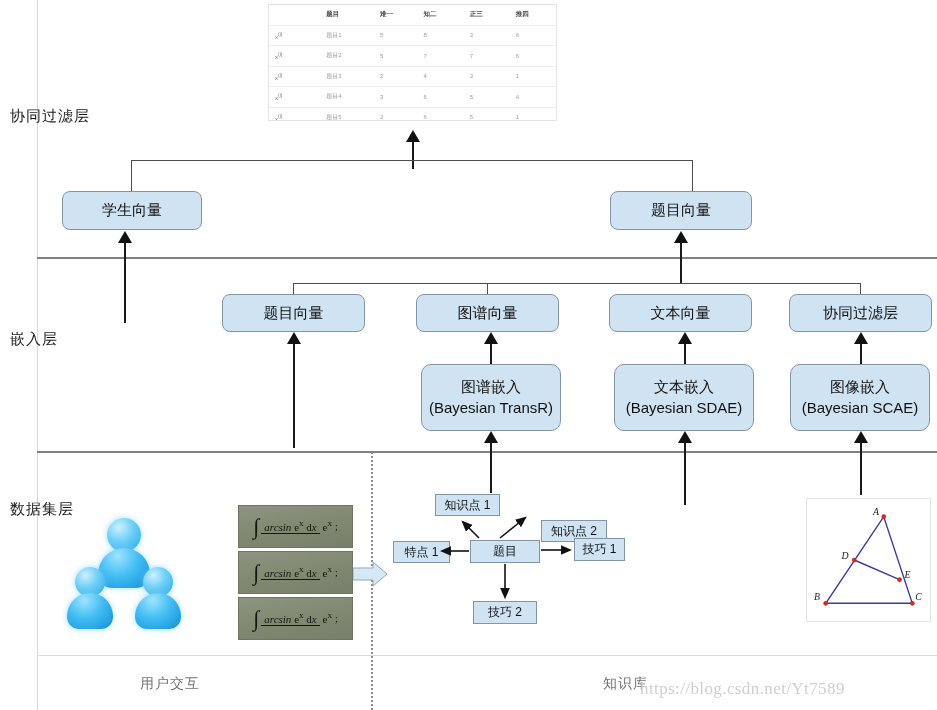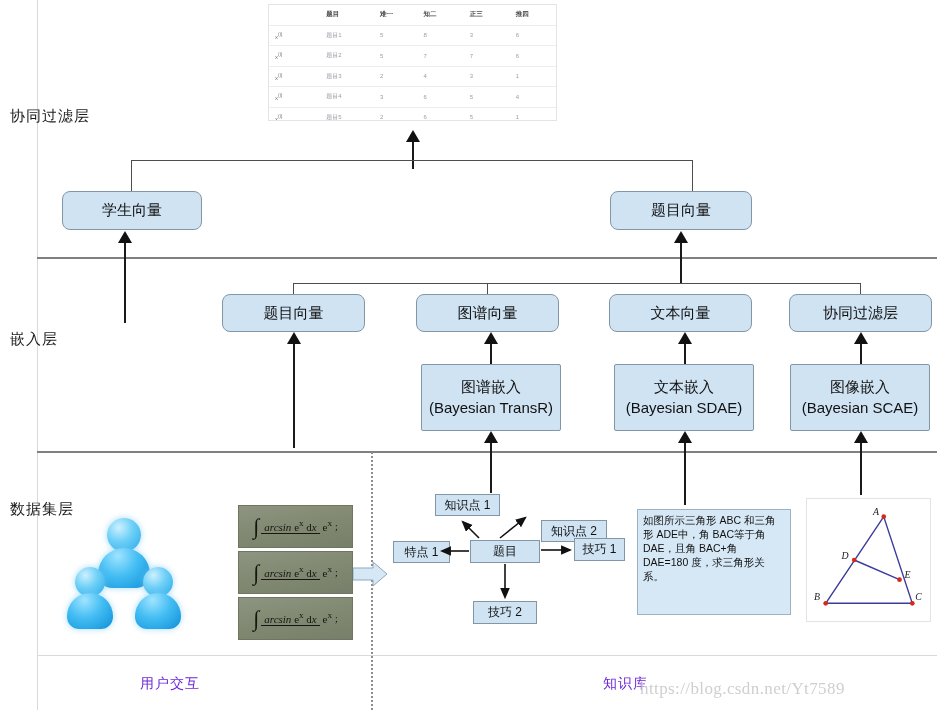--- a/index.html
+++ b/index.html
@@ -33,40 +33,40 @@
 
   
   .layer-label{
     font-size:15px;
     color:#1a1a1a;
     letter-spacing:1px;
     white-space:nowrap;
   }
   .zone-label{
     font-size:14px;
-    color:#6d28d9;
+    color:#737373;
     white-space:nowrap;
     letter-spacing:1px;
   }
 
   
   .node{
     box-sizing:border-box;
     background:#cfe3f3;
     border:1px solid #8396a8;
     display:flex;
     align-items:center;
     justify-content:center;
     text-align:center;
     font-size:15px;
     color:#111111;
     line-height:1.35;
     border-radius:8px;
   }
-  .node.sharp{border-radius:2px;}
+  .node.sharp{border-radius:10px;}
   .node.small{font-size:12px;border-radius:0;}
   .node .l2{display:block;}
 
   
   .vline{background:#4d4d4d;width:1.4px;}
   .hline{background:#4d4d4d;height:1.4px;}
   .vline-dark{background:#1a1a1a;width:1.6px;}
   .arrow-up{
     width:0;height:0;
     border-left:7px solid transparent;
@@ -419,23 +419,20 @@
 
     <line x1="120" y1="58" x2="145" y2="38" stroke="#111111" stroke-width="1.6" marker-end="url(#kgarrow)"></line>
 
     <line x1="89" y1="71" x2="62" y2="71" stroke="#111111" stroke-width="1.6" marker-end="url(#kgarrow)"></line>
 
     <line x1="161" y1="70" x2="190" y2="70" stroke="#111111" stroke-width="1.6" marker-end="url(#kgarrow)"></line>
 
     <line x1="125" y1="84" x2="125" y2="117" stroke="#111111" stroke-width="1.6" marker-end="url(#kgarrow)"></line>
   </svg>
 
-  <div class="abs textbox">
-    <span>如图所示三角形 ABC 和三角形 ADE中，角 BAC等于角 DAE，且角 BAC+角 DAE=180 度，求三角形关系。</span>
-  </div>
 
   <div class="abs geobox">
     <svg viewBox="0 0 125 124" style="width:100%;height:100%;">
 
       <polygon points="78,18 19,106 107,106" fill="none" stroke="#3b3b9e" stroke-width="1.4"></polygon>
 
       <line x1="48,0" y1="0" x2="0" y2="0" stroke="none"></line>
       <line x1="48" y1="62" x2="94" y2="82" stroke="#3b3b9e" stroke-width="1.4"></line>
 
       <circle cx="78" cy="18" r="2.4" fill="#d42a1e"></circle>

